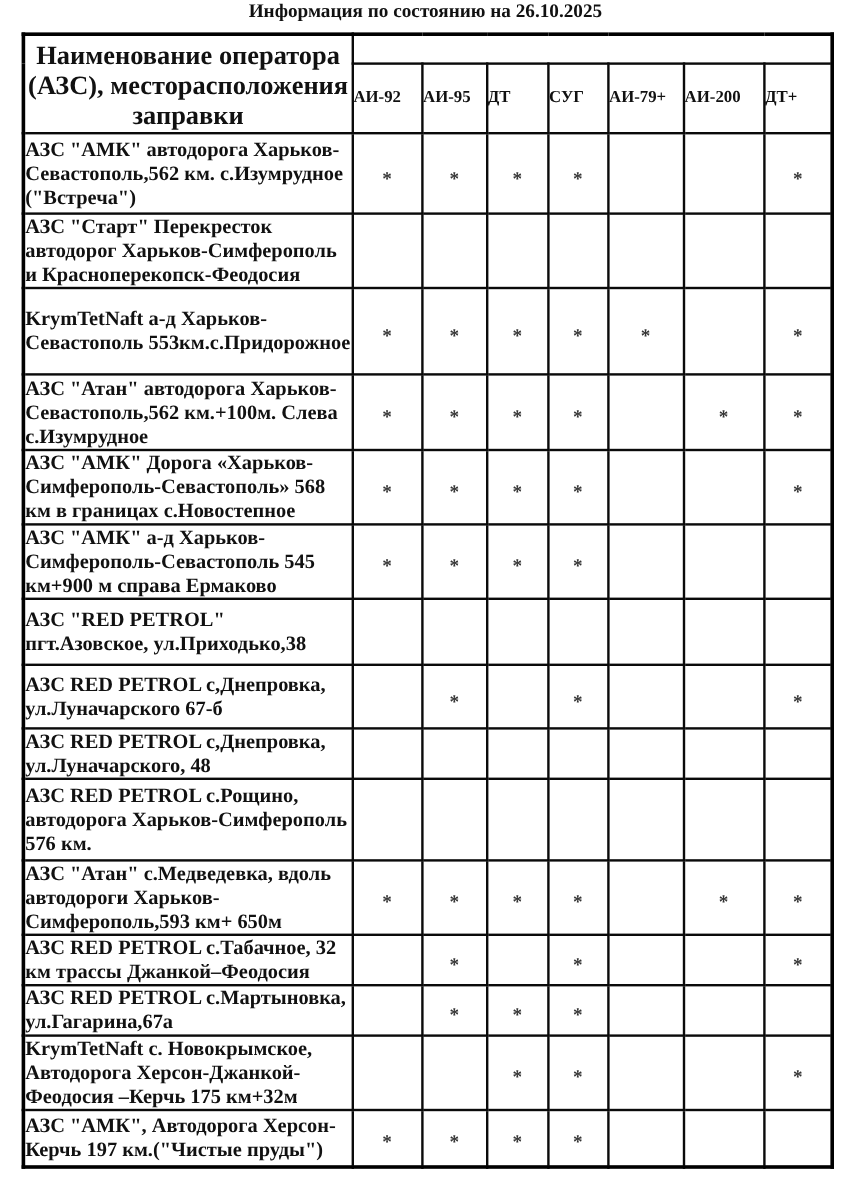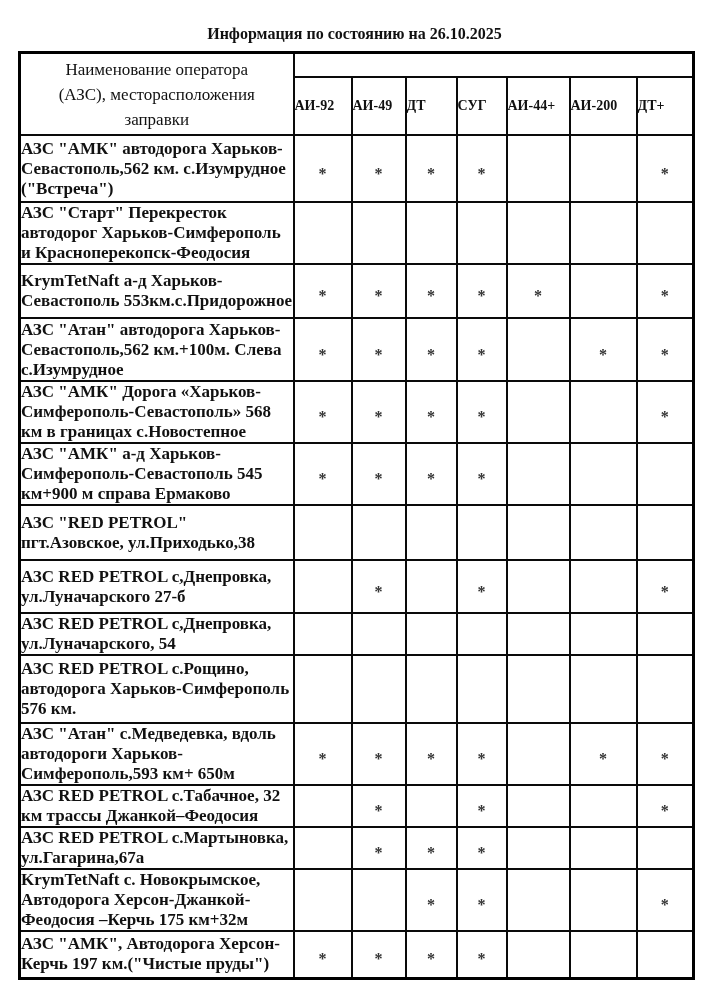--- a/index.html
+++ b/index.html
@@ -1,51 +1,51 @@
 <!DOCTYPE html>
 <html><head>
 <meta charset="utf-8">
 <style>
   html,body{margin:0;padding:0;}
   body{
     width:709px;height:989px;background:#ffffff;overflow:hidden;
     font-family:"Liberation Serif", serif;color:#111;
   }
   .title{
-    margin-top:24px;margin-bottom:7px;
+    margin-top:0;margin-bottom:7px;
     text-align:center;font-weight:bold;font-size:16px;line-height:20px;
   }
   table.tbl{
     border-collapse:collapse;table-layout:fixed;
     margin-left:18px;width:674px;
     border:3px solid #000;
   }
   .tbl th,.tbl td{border:2px solid #0a0a0a;padding:0;}
   .name-h{
-    font-weight:normal;font-size:17px;line-height:25px;
+    font-weight:bold;font-size:22px;line-height:25px;
     vertical-align:middle;
     white-space:pre-line;padding:0 6px;
   }
   .band{height:22px;}
   .fuel-row{height:58px;}
   .fuel-h{
     font-weight:bold;font-size:14px;text-align:left;vertical-align:middle;
   }
   .name-c{
     font-weight:bold;font-size:17px;line-height:20px;
     text-align:left;vertical-align:middle;padding:2px 4px 2px 4px;
   }
   .mark-c{text-align:center;vertical-align:middle;font-weight:bold;}
   .star{
     display:inline-block;font-size:16px;color:#333;
     transform:translateY(27%);
   }
   #table-body tr:nth-child(1){height:67px;}
   #table-body tr:nth-child(2){height:61px;}
-  #table-body tr:nth-child(3){height:54px;}
+  #table-body tr:nth-child(3){height:72px;}
   #table-body tr:nth-child(4){height:63px;}
   #table-body tr:nth-child(5){height:62px;}
   #table-body tr:nth-child(6){height:60px;}
   #table-body tr:nth-child(7){height:55px;}
   #table-body tr:nth-child(8){height:53px;}
   #table-body tr:nth-child(9){height:42px;}
   #table-body tr:nth-child(10){height:68px;margin-top:16px;}
   #table-body tr:nth-child(11){height:60px;}
   #table-body tr:nth-child(12){height:32px;}
   #table-body tr:nth-child(13){height:39px;margin-top:44px;}
@@ -70,24 +70,24 @@
   </colgroup>
   <thead>
     <tr class="band-row">
       <th rowspan="2" class="name-h">Наименование оператора
 (АЗС), месторасположения
 заправки</th>
       <th colspan="7" class="band"></th>
     </tr>
     <tr class="fuel-row" id="fuel-header-row">
         <th class="fuel-h">АИ-92</th>
-        <th class="fuel-h">АИ-49</th>
+        <th class="fuel-h">АИ-95</th>
         <th class="fuel-h">ДТ</th>
         <th class="fuel-h">СУГ</th>
-        <th class="fuel-h">АИ-44+</th>
+        <th class="fuel-h">АИ-79+</th>
         <th class="fuel-h">АИ-200</th>
         <th class="fuel-h">ДТ+</th>
       </tr>
   </thead>
   <tbody id="table-body">
       <tr>
         <td class="name-c">АЗС "АМК" автодорога Харьков-Севастополь,562 км.  с.Изумрудное ("Встреча")</td>
         <td class="mark-c"><span class="star">*</span></td>
         <td class="mark-c"><span class="star">*</span></td>
         <td class="mark-c"><span class="star">*</span></td>
@@ -150,31 +150,31 @@
         <td class="name-c">АЗС "RED PETROL" пгт.Азовское, ул.Приходько,38</td>
         <td class="mark-c"><span class="star"></span></td>
         <td class="mark-c"><span class="star"></span></td>
         <td class="mark-c"><span class="star"></span></td>
         <td class="mark-c"><span class="star"></span></td>
         <td class="mark-c"><span class="star"></span></td>
         <td class="mark-c"><span class="star"></span></td>
         <td class="mark-c"><span class="star"></span></td>
       </tr>
       <tr>
-        <td class="name-c">АЗС RED PETROL с,Днепровка, ул.Луначарского 27-б</td>
-        <td class="mark-c"><span class="star"></span></td>
-        <td class="mark-c"><span class="star">*</span></td>
-        <td class="mark-c"><span class="star"></span></td>
-        <td class="mark-c"><span class="star">*</span></td>
-        <td class="mark-c"><span class="star"></span></td>
-        <td class="mark-c"><span class="star"></span></td>
-        <td class="mark-c"><span class="star">*</span></td>
-      </tr>
-      <tr>
-        <td class="name-c">АЗС RED PETROL с,Днепровка, ул.Луначарского, 54</td>
+        <td class="name-c">АЗС RED PETROL с,Днепровка, ул.Луначарского 67-б</td>
+        <td class="mark-c"><span class="star"></span></td>
+        <td class="mark-c"><span class="star">*</span></td>
+        <td class="mark-c"><span class="star"></span></td>
+        <td class="mark-c"><span class="star">*</span></td>
+        <td class="mark-c"><span class="star"></span></td>
+        <td class="mark-c"><span class="star"></span></td>
+        <td class="mark-c"><span class="star">*</span></td>
+      </tr>
+      <tr>
+        <td class="name-c">АЗС RED PETROL с,Днепровка, ул.Луначарского, 48</td>
         <td class="mark-c"><span class="star"></span></td>
         <td class="mark-c"><span class="star"></span></td>
         <td class="mark-c"><span class="star"></span></td>
         <td class="mark-c"><span class="star"></span></td>
         <td class="mark-c"><span class="star"></span></td>
         <td class="mark-c"><span class="star"></span></td>
         <td class="mark-c"><span class="star"></span></td>
       </tr>
       <tr>
         <td class="name-c">АЗС RED PETROL с.Рощино, автодорога Харьков-Симферополь 576 км.</td>

